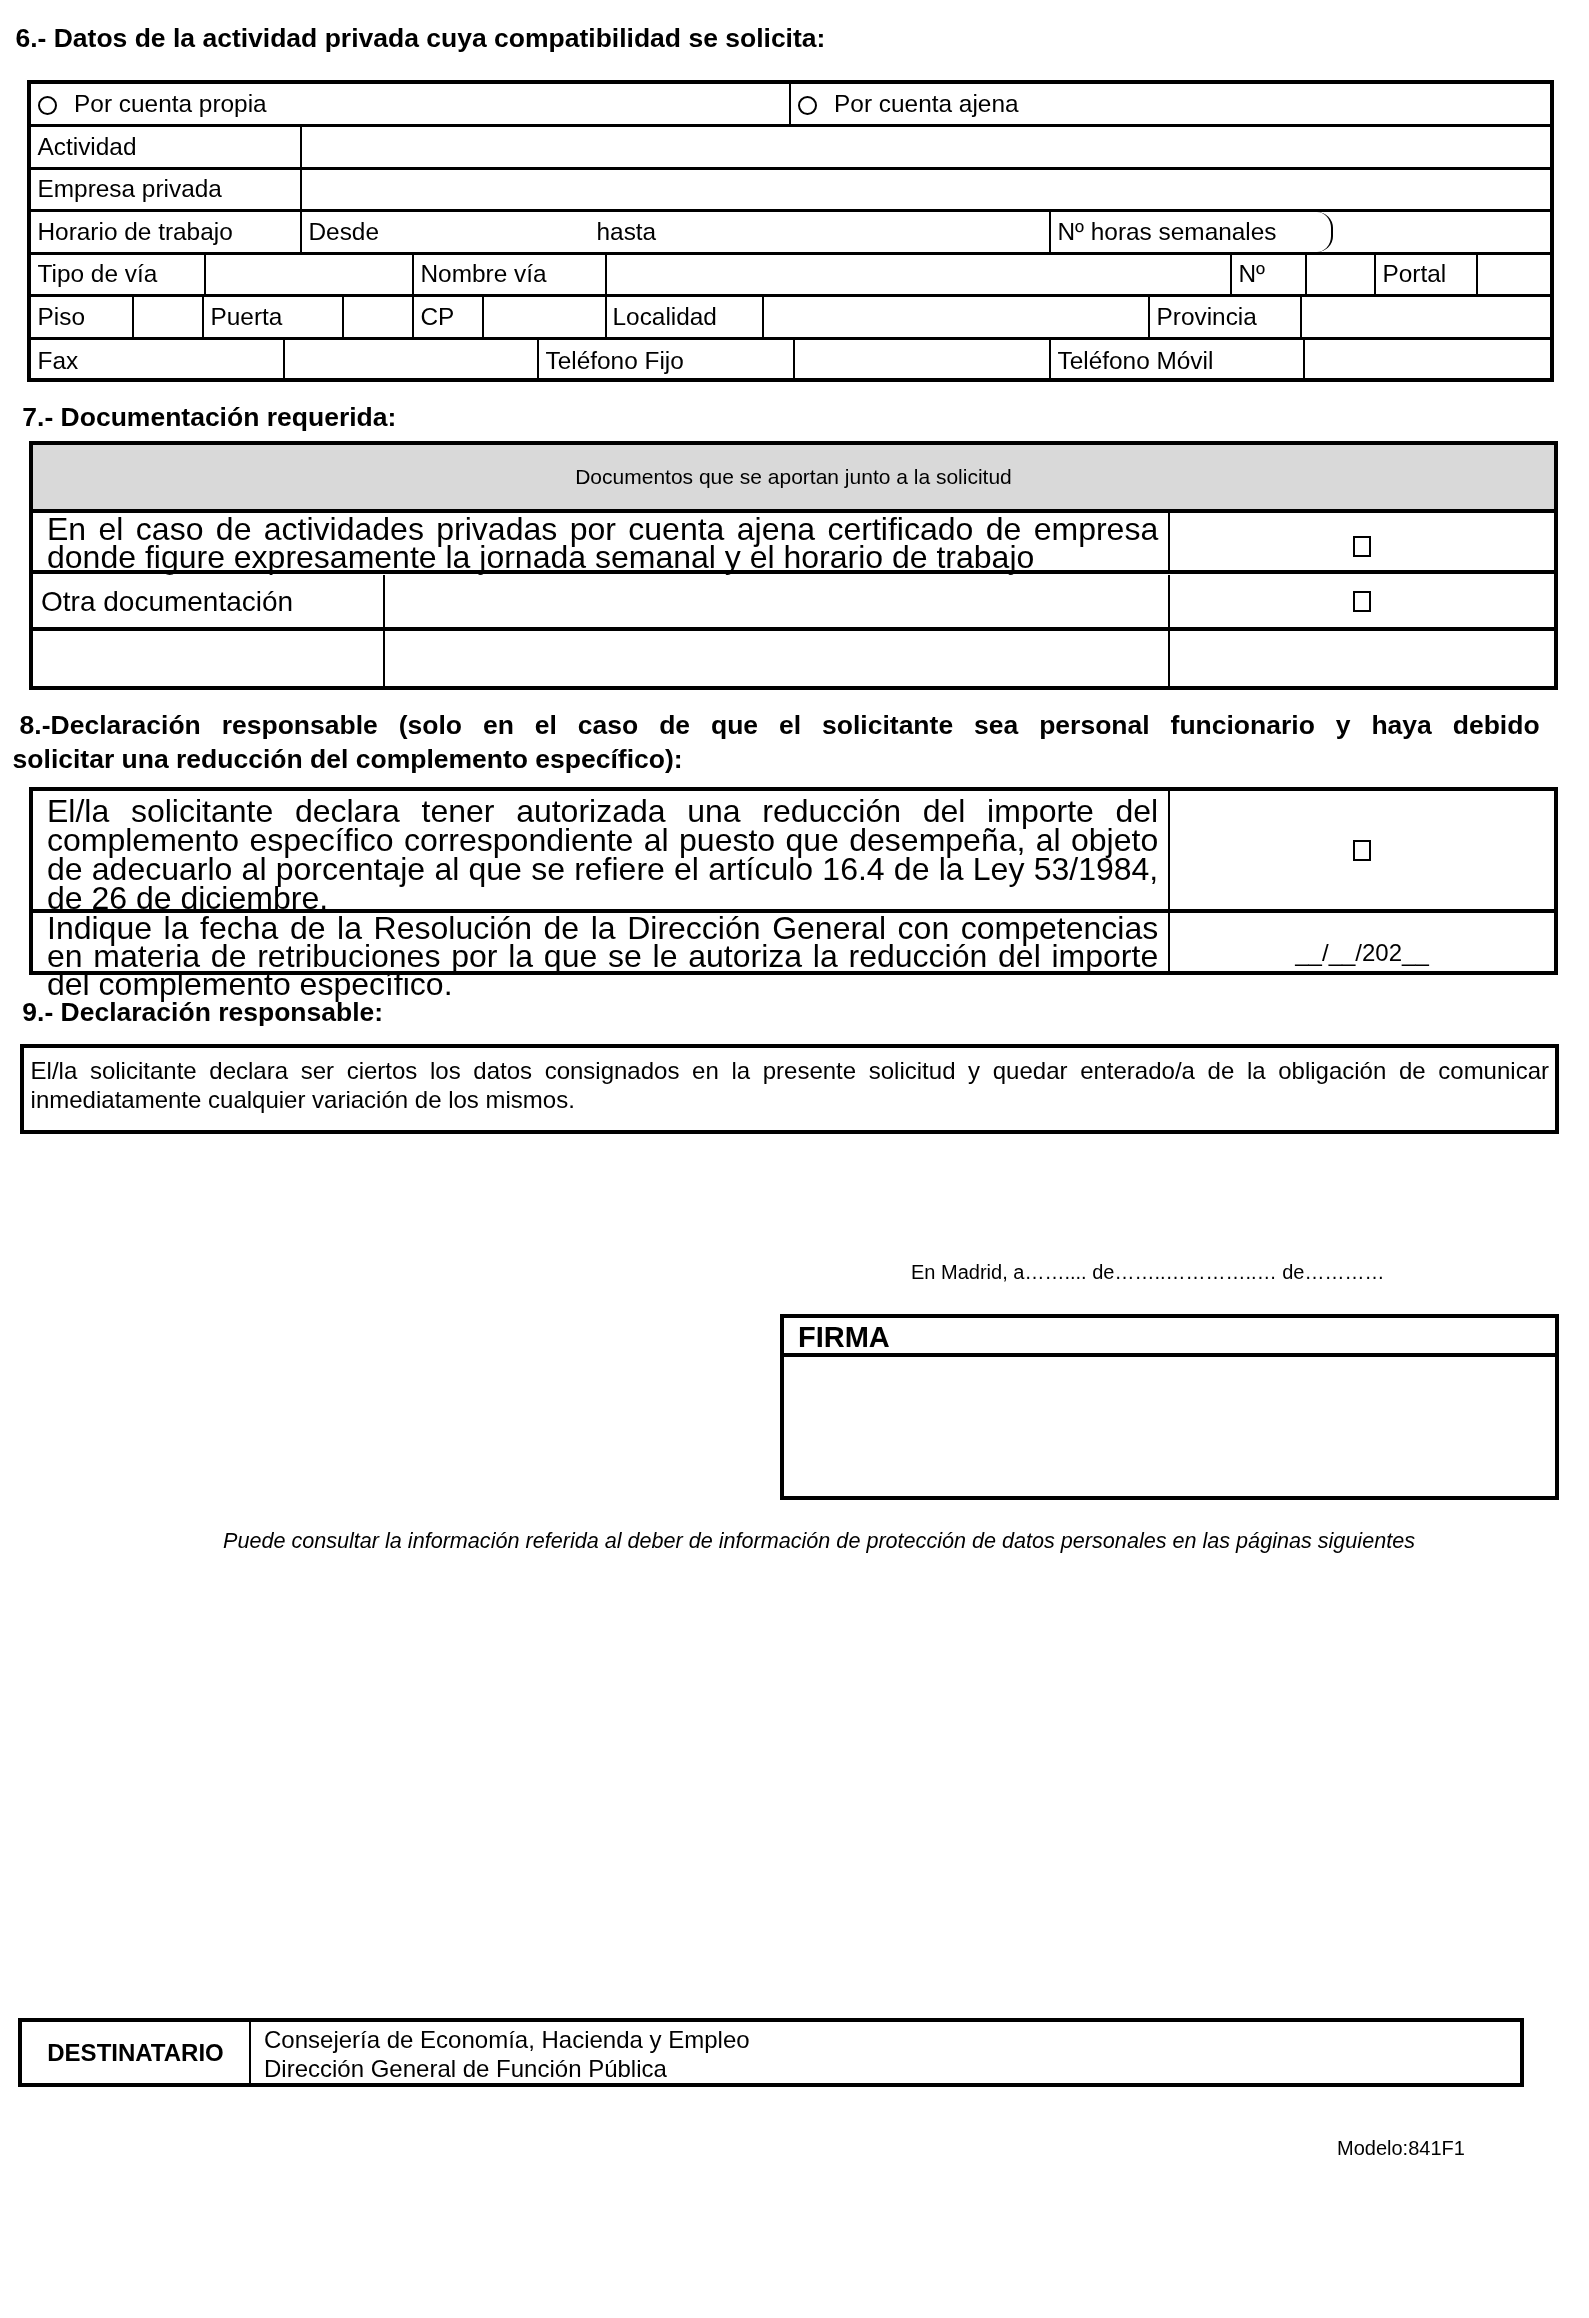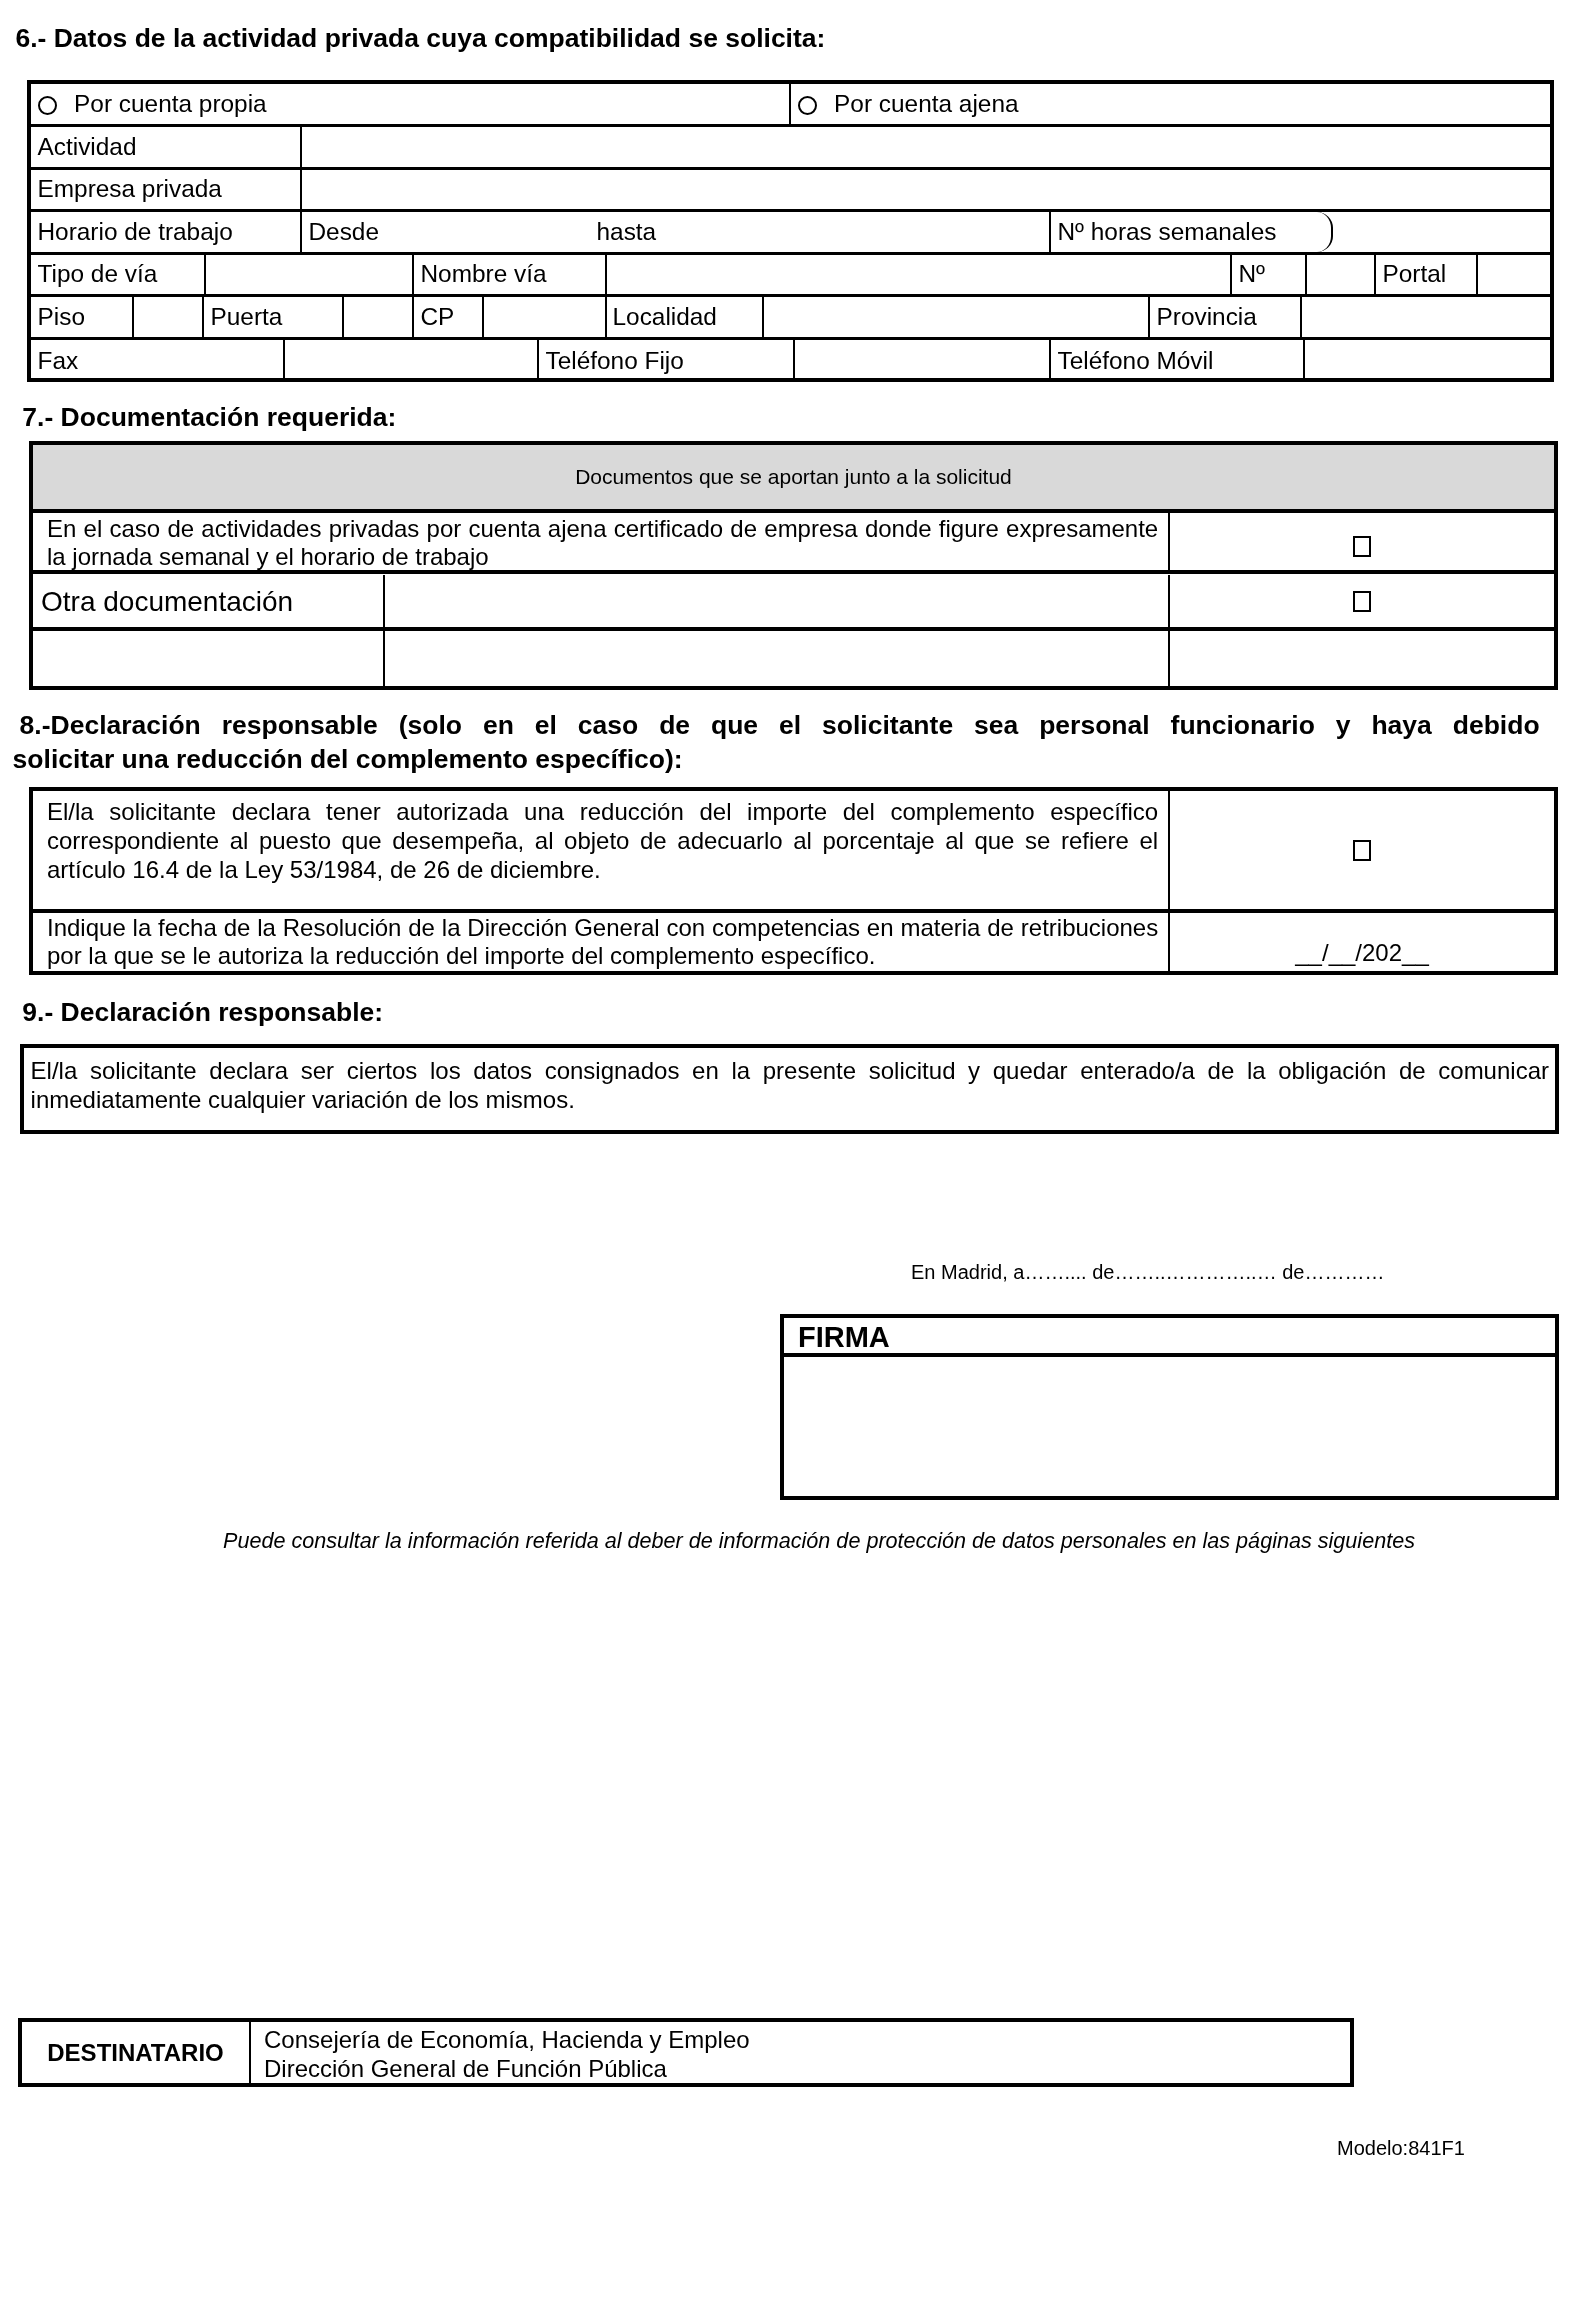--- a/index.html
+++ b/index.html
@@ -16,29 +16,29 @@
   .cell { position:absolute; top:0; bottom:0; box-sizing:border-box; border-right:2.8px solid #000; }
   .cell.last { border-right:none; }
   .cell .txt { position:absolute; left:7px; top:50%; transform:translateY(-50%); font-size:24.4px; white-space:nowrap; }
   .radio { display:inline-block; width:19.6px; height:19.6px; border:2.1px solid #000; border-radius:50%;
            vertical-align:middle; margin-right:17px; box-sizing:border-box; }
   
   #t7 { position:absolute; left:29px; top:441px; width:1529px; height:249px; border:4.9px solid #000; box-sizing:border-box; }
   #t7 .head { position:absolute; left:0; right:0; top:0; height:68px; background:#d9d9d9; border-bottom:4.2px solid #000;
               box-sizing:border-box; display:flex; align-items:center; justify-content:center; font-size:21px; }
   .chk { display:inline-block; width:18px; height:21px; border:2.1px solid #000; box-sizing:border-box; }
-  .para { font-size:24px; line-height:28px; text-align:justify; text-align-last:left; }
+  .para { font-size:32px; line-height:28px; text-align:justify; text-align-last:left; }
   
   #t8 { position:absolute; left:29px; top:787px; width:1529px; height:188px; border:4.9px solid #000; box-sizing:border-box; }
   
   #t9 { position:absolute; left:19.6px; top:1044px; width:1539px; height:90px; border:4.9px solid #000; box-sizing:border-box; }
   
   #firma { position:absolute; left:780px; top:1314px; width:779px; height:186px; border:4.9px solid #000; box-sizing:border-box; }
   #firma .fh { position:absolute; left:0; right:0; top:0; height:39px; border-bottom:4.2px solid #000; box-sizing:border-box; }
-  #dest { position:absolute; left:18px; top:2018px; width:1336px; height:69px; border:4.9px solid #000; box-sizing:border-box; }
+  #dest { position:absolute; left:18px; top:2018px; width:1506px; height:69px; border:4.9px solid #000; box-sizing:border-box; }
 </style>
 </head>
 <body>
 
 <div class="abs h-sec" style="left:15.4px; top:23px;">6.- Datos de la actividad privada cuya compatibilidad se solicita:</div>
 
 <div id="t6">
 
   <div class="row6" style="top:0;">
     <div class="cell" style="left:0; width:760px;">

